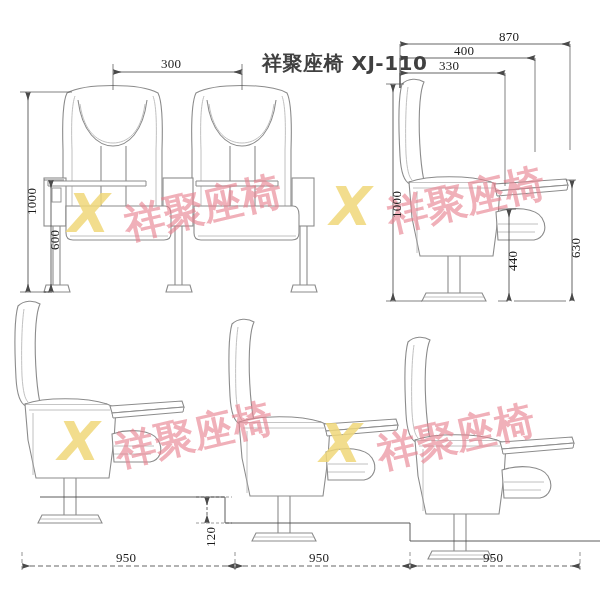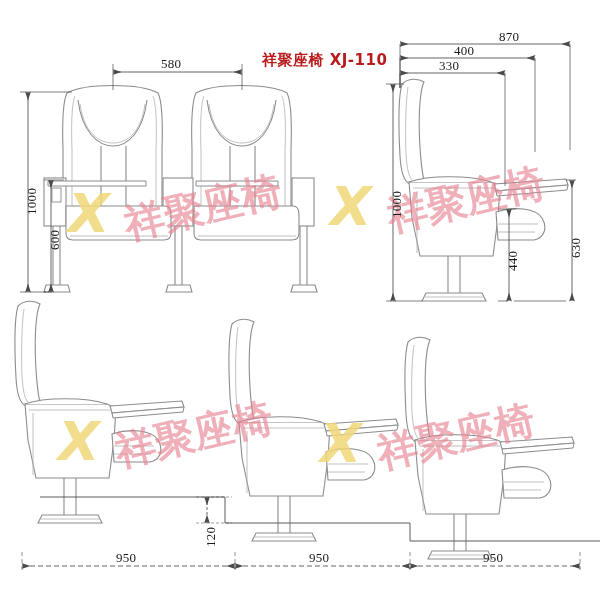--- a/index.html
+++ b/index.html
@@ -5,21 +5,21 @@
 <style>
   html,body{margin:0;padding:0;background:#fff;}
   body{width:600px;height:600px;overflow:hidden;
        font-family:"Liberation Serif","DejaVu Serif",serif;}
   #sheet{position:relative;width:600px;height:600px;background:#ffffff;}
   #sheet svg{position:absolute;left:0;top:0;}
   .lbl{position:absolute;font-family:"Liberation Serif","DejaVu Serif",serif;
        color:#1a1a1a;white-space:nowrap;line-height:1;}
   .dim{font-size:13px;letter-spacing:.3px;}
   .dimv{transform-origin:left top;}
-  .title{font-size:15px;font-weight:bold;color:#b91c1c;letter-spacing:.5px;
+  .title{font-size:20px;font-weight:bold;color:#404040;letter-spacing:.5px;
          font-family:"DejaVu Sans","Liberation Sans",sans-serif;}
   .wm{position:absolute;white-space:nowrap;pointer-events:none;
       font-family:"DejaVu Sans","Liberation Sans",sans-serif;
       font-weight:bold;color:#e8818f;opacity:.62;
       transform-origin:left center;}
   .wmlogo{position:absolute;pointer-events:none;color:#f0d87a;opacity:.85;
       font-family:"DejaVu Sans","Liberation Sans",sans-serif;
       font-weight:bold;font-style:italic;}
 </style>
 </head>
@@ -195,21 +195,21 @@
   </div>
   <div class="wm" style="left:116px;top:425px;font-size:40px;transform:rotate(-13deg);">祥聚座椅</div>
 
   <div class="wmlogo" style="left:320px;top:412px;font-size:54px;">
     <span>X</span>
   </div>
   <div class="wm" style="left:378px;top:427px;font-size:40px;transform:rotate(-13deg);">祥聚座椅</div>
 
   <div class="lbl title" style="left:262px;top:53px;">祥聚座椅 XJ-110</div>
 
-  <div class="lbl dim" style="left:161px;top:57px;">580</div>
+  <div class="lbl dim" style="left:161px;top:57px;">300</div>
   <div class="lbl dim dimv" style="left:25px;top:215px;transform:rotate(-90deg);">1000</div>
   <div class="lbl dim dimv" style="left:48px;top:250px;transform:rotate(-90deg);">600</div>
 
   <div class="lbl dim" style="left:471px;top:30px;margin-left:28px;">870</div>
   <div class="lbl dim" style="left:454px;top:44px;">400</div>
   <div class="lbl dim" style="left:439px;top:59px;">330</div>
   <div class="lbl dim dimv" style="left:390px;top:218px;transform:rotate(-90deg);">1000</div>
   <div class="lbl dim dimv" style="left:569px;top:258px;transform:rotate(-90deg);">630</div>
   <div class="lbl dim dimv" style="left:506px;top:271px;transform:rotate(-90deg);">440</div>
 

